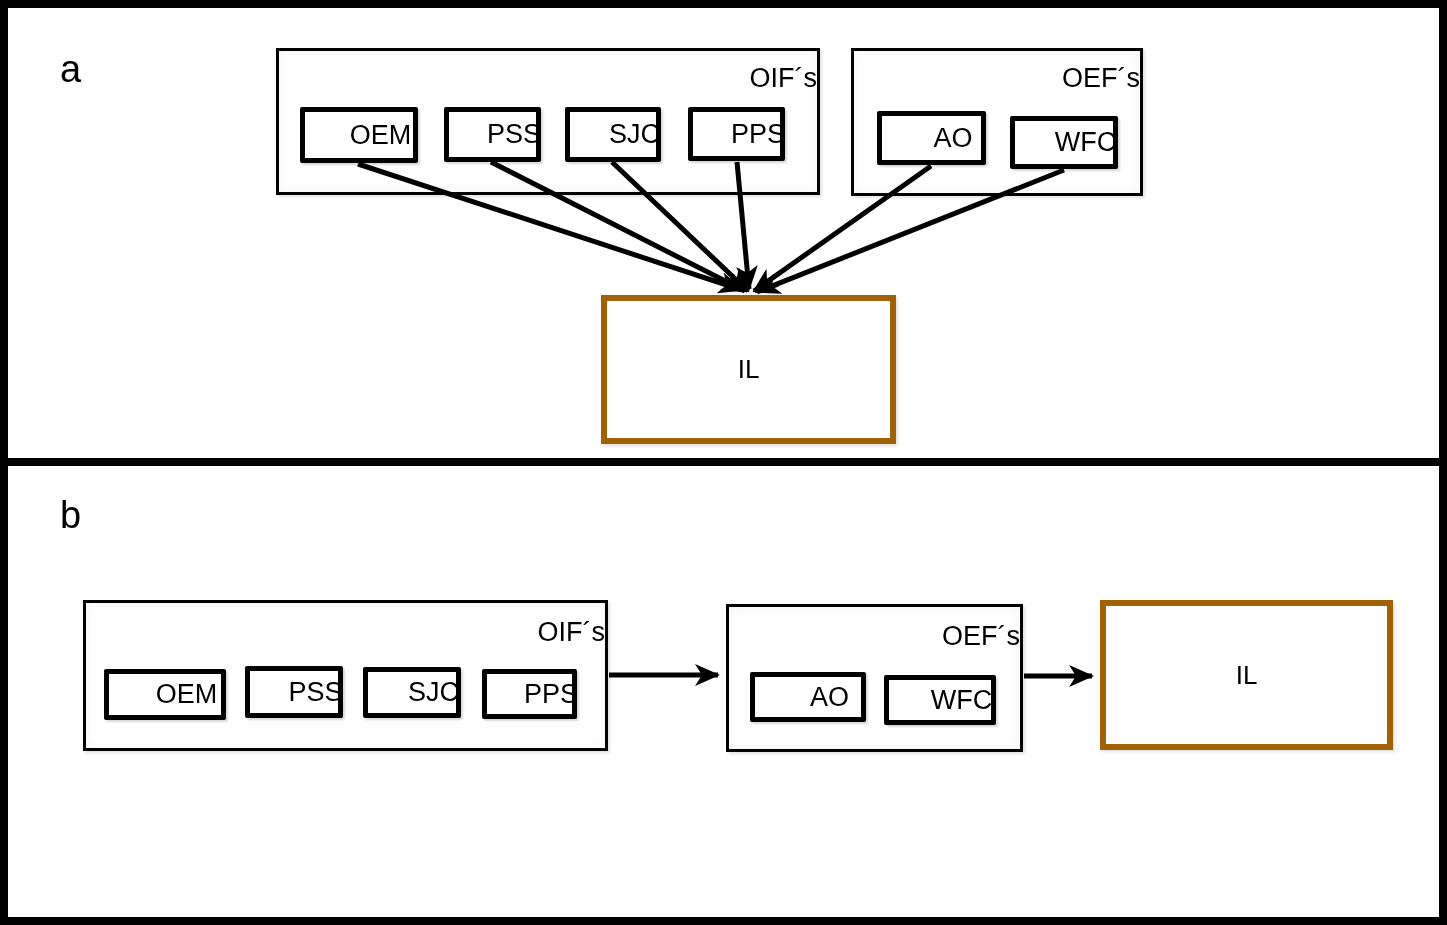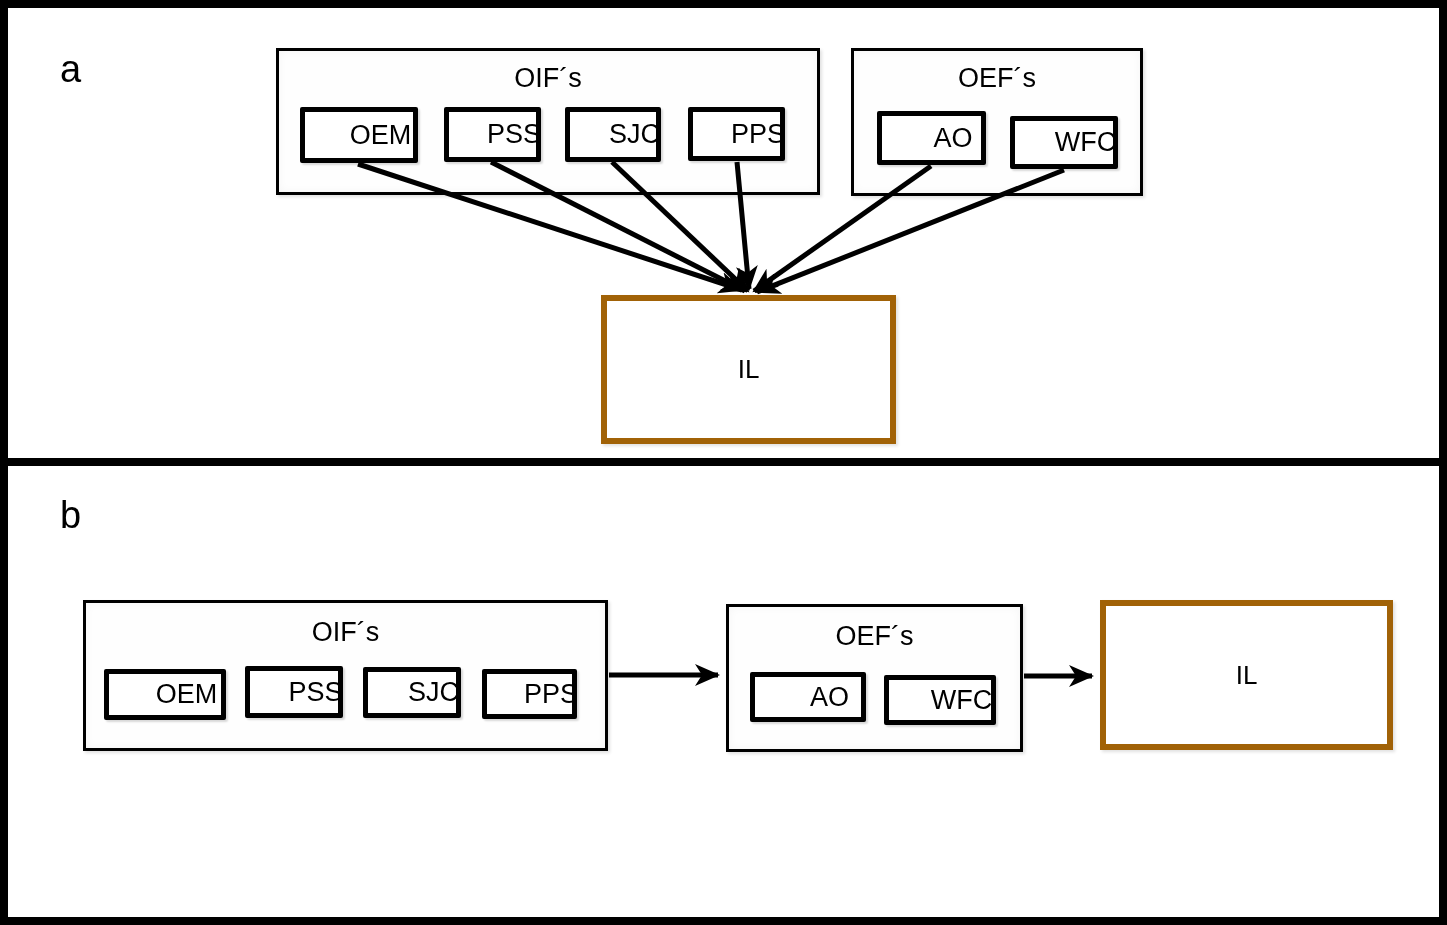--- a/index.html
+++ b/index.html
@@ -27,21 +27,21 @@
   .group{
     position:absolute;
     box-sizing:border-box;
     border:3px solid #000;
     background:#fefefe;
     box-shadow:2px 2px 3px rgba(0,0,0,0.12), inset 0 0 10px rgba(0,0,0,0.04);
   }
   .group-title{
     position:absolute;
     left:0; right:0;
-    text-align:center;
+    text-align:right;
     font-size:27px;
   }
   .node{
     position:absolute;
     box-sizing:border-box;
     border:5px solid #000;
     border-radius:2px;
     background:#fff;
     display:flex;
     align-items:center;

